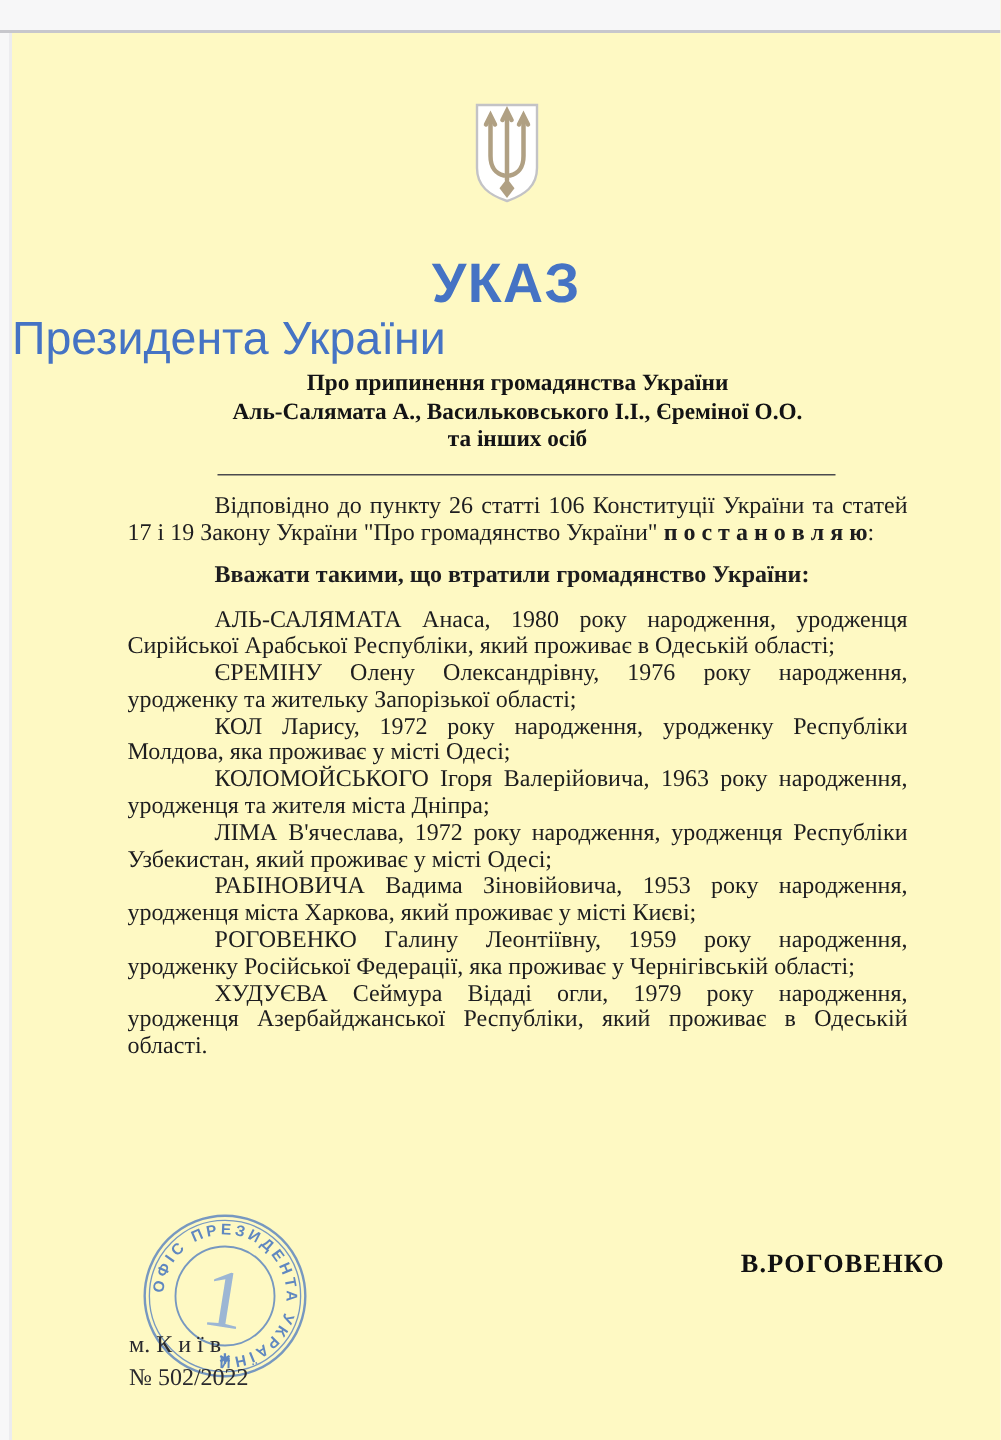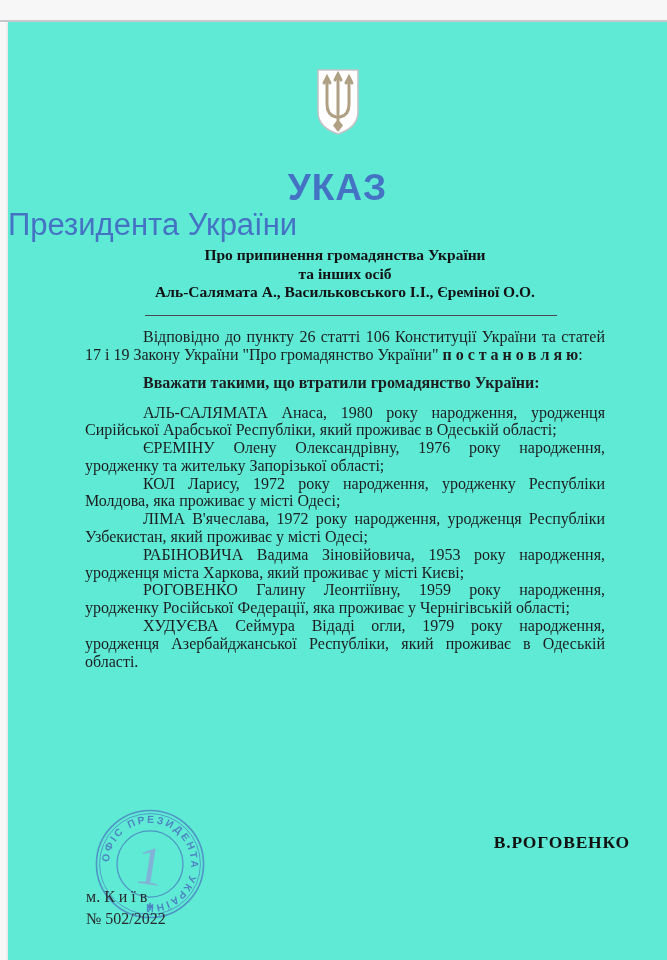--- a/index.html
+++ b/index.html
@@ -9,21 +9,21 @@
     font-family:"Liberation Serif", serif;
     color:#1d1d1f;
     -webkit-font-smoothing:antialiased;
   }
   .top-strip{
     position:absolute;top:0;left:0;width:667px;height:20px;
     background:#f7f7f8;border-bottom:2px solid #c7c7cc;
   }
   .page{
     position:absolute;top:22px;left:6px;right:0;bottom:0;
-    background:#5eead4;border-left:2px solid #ececef;
+    background:#fef9c3;border-left:2px solid #ececef;
   }
   .text-col{margin:0 62px 0 77px;}
   .emblem-wrap{margin-top:46px;text-align:center;}
   .ukaz{
     margin:28px 0 0 0;
     font-family:"Liberation Sans", sans-serif;font-weight:700;
     font-size:37px;line-height:40px;letter-spacing:1px;
     color:#4573c4;text-align:center;
   }
   .prez{
@@ -96,34 +96,35 @@
       </g>
       <path d="M24,51 L19,57.5 L24,64 L29,57.5 Z" fill="#b0a083"></path>
     </svg>
   </div>
 
   <h1 class="ukaz">УКАЗ</h1>
   <h2 class="prez">Президента України</h2>
 
   <div class="subject text-col">
     <div>Про припинення громадянства України</div>
+    <div>Аль-Салямата А.,  Васильковського І.І., Єреміної О.О.</div>
     <div>та інших осіб</div>
-    <div>Аль-Салямата А.,  Васильковського І.І., Єреміної О.О.</div>
   </div>
 
   <hr class="separator">
 
   <div class="text-col">
     <p class="intro"><span>Відповідно до пункту 26 статті 106 Конституції України та статей 17 і 19 Закону України "Про громадянство України" </span><span class="decree-word">п о с т а н о в л я ю</span><span>:</span></p>
 
     <p class="resolution">Вважати такими, що втратили громадянство України:</p>
 
     <p class="person">АЛЬ-САЛЯМАТА Анаса, 1980 року народження, уродженця Сирійської Арабської Республіки, який проживає в Одеській області;</p>
     <p class="person">ЄРЕМІНУ Олену Олександрівну, 1976 року народження, уродженку та жительку Запорізької області;</p>
     <p class="person">КОЛ Ларису, 1972 року народження, уродженку Республіки Молдова, яка проживає у місті Одесі;</p>
+    <p class="person">КОЛОМОЙСЬКОГО Ігоря Валерійовича, 1963 року народження, уродженця та жителя міста Дніпра;</p>
     <p class="person">ЛІМА В'ячеслава, 1972 року народження, уродженця Республіки Узбекистан, який проживає у місті Одесі;</p>
     <p class="person">РАБІНОВИЧА Вадима Зіновійовича, 1953 року народження, уродженця міста Харкова, який проживає у місті Києві;</p>
     <p class="person">РОГОВЕНКО Галину Леонтіївну, 1959 року народження, уродженку Російської Федерації, яка проживає у Чернігівській області;</p>
     <p class="person">ХУДУЄВА Сеймура Відаді огли, 1979 року народження, уродженця Азербайджанської Республіки, який проживає в Одеській області.</p>
   </div>
 
   <div class="bottom-area">
 
     <svg class="stamp-svg" viewBox="0 0 130 130">
       <defs>

